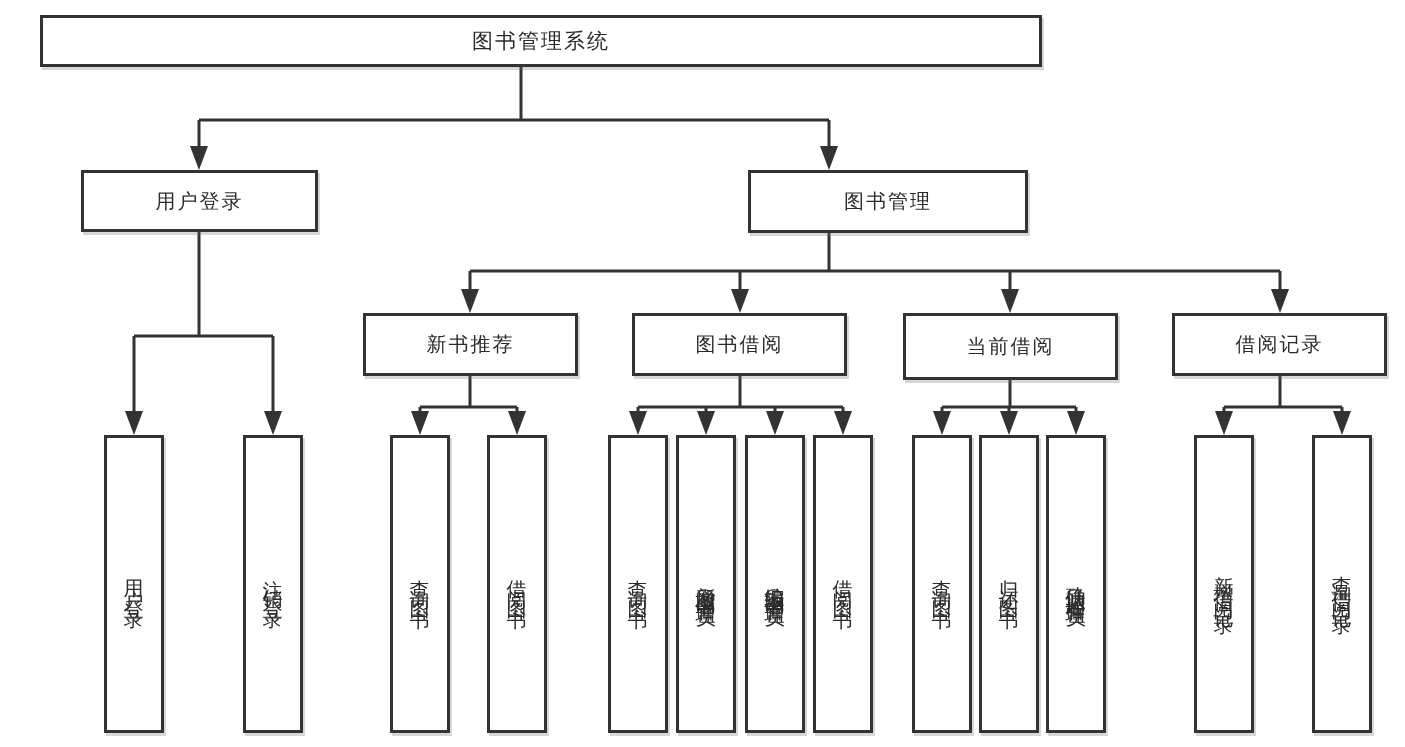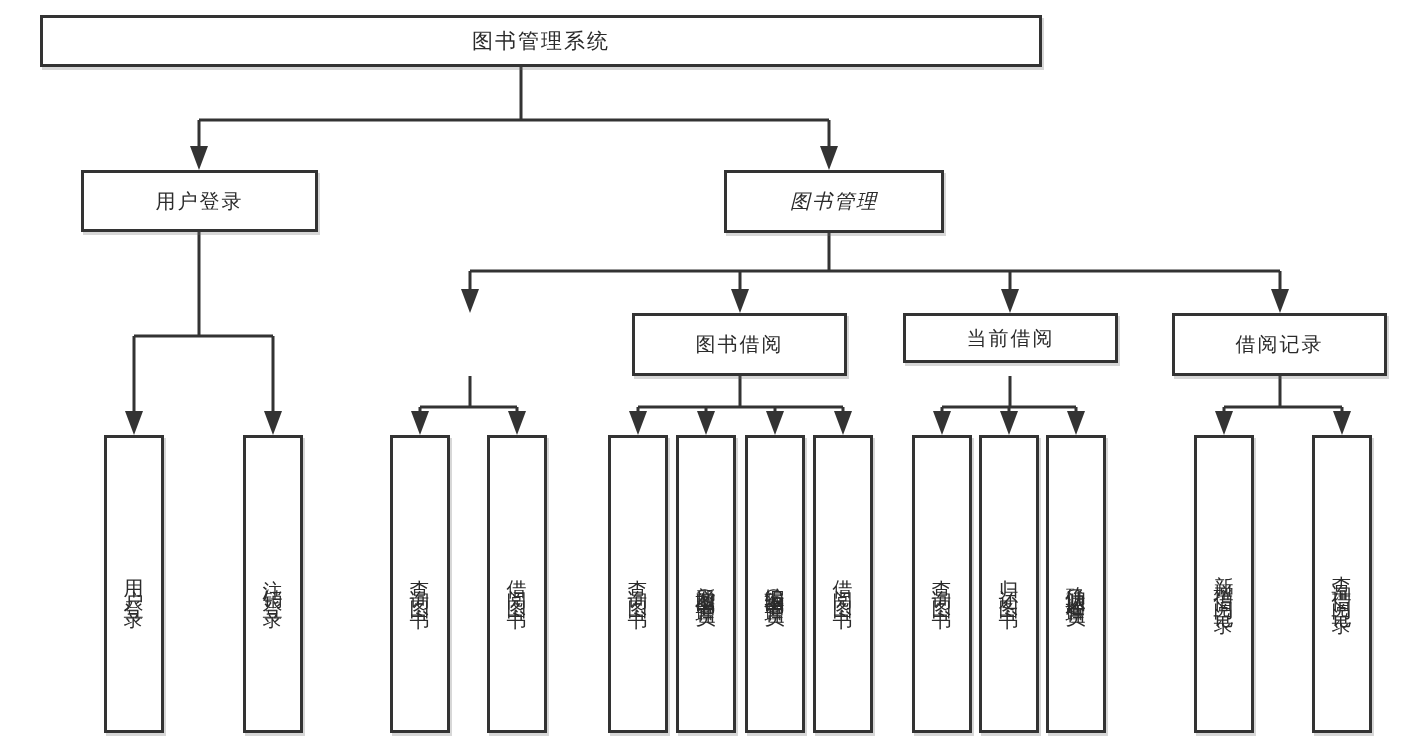--- a/index.html
+++ b/index.html
@@ -35,25 +35,25 @@
   }
   .h-label {
     font-size: 20px;
     letter-spacing: 2px;
     white-space: nowrap;
   }
   .root-box { left: 20px; top: 15px; width: 1002px; height: 52px; margin-left: 20px; }
   .root-box .h-label { font-size: 21px; }
 
   .l2-0 { left: 81px;  top: 170px; width: 237px; height: 62px; }
-  .l2-1 { left: 724px; top: 170px; width: 220px; height: 63px; font-style: italic; }
+  .l2-1 { left: 748px; top: 170px; width: 280px; height: 63px; }
 
   .l3-0 { left: 363px;  top: 313px; width: 215px; height: 63px; }
   .l3-1 { left: 632px;  top: 313px; width: 215px; height: 63px; align-items: center; }
-  .l3-2 { left: 903px;  top: 313px; width: 215px; height: 50px; }
+  .l3-2 { left: 903px;  top: 313px; width: 215px; height: 67px; }
   .l3-3 { left: 1172px; top: 313px; width: 215px; height: 63px; }
 
   .leaf { top: 435px; width: 60px; height: 298px; }
   .v-label {
     writing-mode: vertical-rl;
     text-orientation: mixed;
     font-size: 20px;
     line-height: 1;
     white-space: nowrap;
   }
@@ -138,20 +138,23 @@
     <span class="h-label">图书管理系统</span>
   </div>
 
   <div class="box l2-0">
     <span class="h-label">用户登录</span>
   </div>
   <div class="box l2-1">
     <span class="h-label">图书管理</span>
   </div>
 
+  <div class="box l3-0">
+    <span class="h-label">新书推荐</span>
+  </div>
   <div class="box l3-1">
     <span class="h-label">图书借阅</span>
   </div>
   <div class="box l3-2">
     <span class="h-label">当前借阅</span>
   </div>
   <div class="box l3-3">
     <span class="h-label">借阅记录</span>
   </div>
 

